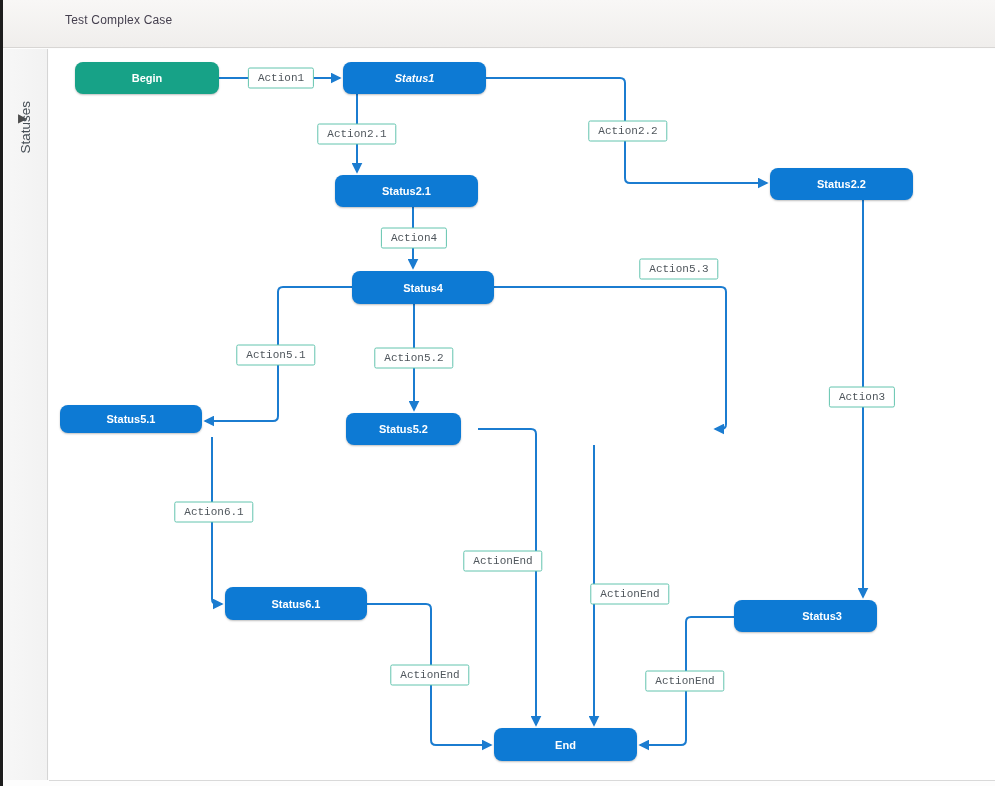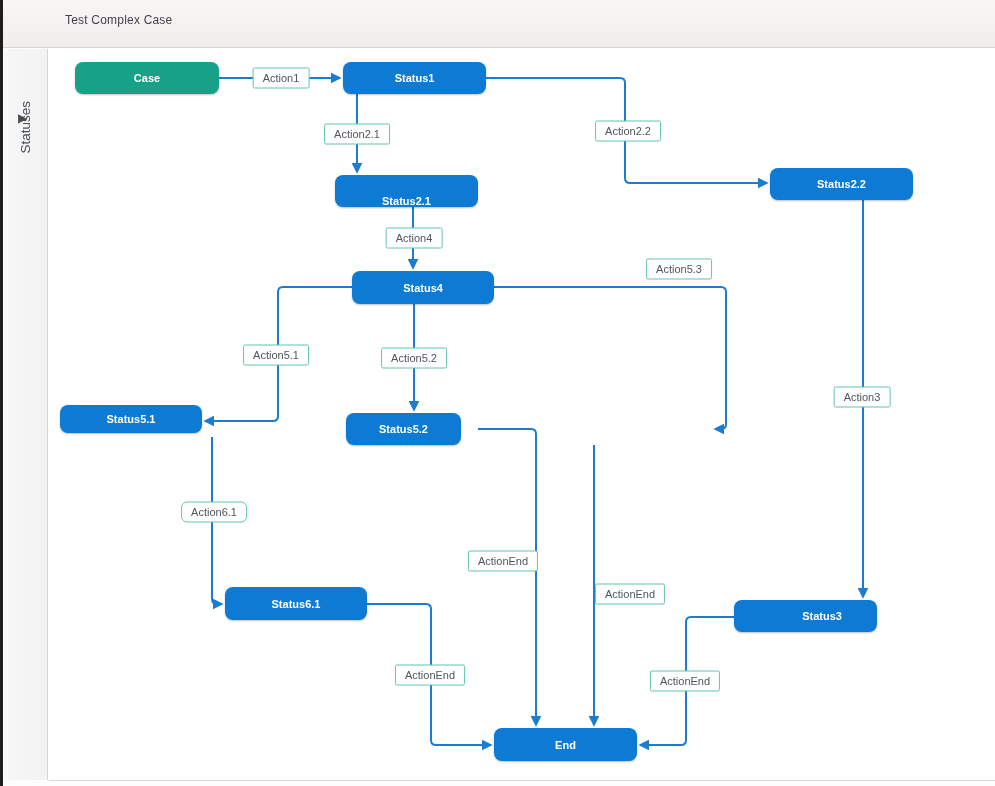--- a/index.html
+++ b/index.html
@@ -41,21 +41,21 @@
 
   .node { position: absolute; border-radius: 8px; display: flex; align-items: center;
     justify-content: center; color: #ffffff; font-size: 11px; font-weight: bold;
     cursor: pointer; box-shadow: 0 1px 2px rgba(0,0,0,0.25); }
   .node.state { background: var(--node-blue, #0d7ad4); }
   .node.initial { background: var(--node-green, #17a287); }
 
   .edge-label { position: absolute; transform: translate(-50%, -50%);
     background: #ffffff; border: 1px solid var(--label-border, #63c4ae);
     border-radius: 2px; padding: 3px 9px 4px 9px; font-size: 11px;
-    color: #4f565c; white-space: nowrap; cursor: pointer; }
+    color: #4f565c; white-space: nowrap; cursor: pointer; font-family: Liberation Mono, monospace; }
 </style>
 </head>
 <body>
 
 <div id="app">
 
   <div id="left-edge"></div>
 
   <div id="header">
     <div class="title">Test Complex Case</div>
@@ -84,26 +84,26 @@
       <path class="edge" marker-end="url(#arrow)" d="M863,200 V597"></path>
       <path class="edge" marker-end="url(#arrow)" d="M212,437 V599 Q212,604 217,604 H222"></path>
       <path class="edge" marker-end="url(#arrow)" d="M367,604 H426 Q431,604 431,609 V740 Q431,745 436,745 H491"></path>
       <path class="edge" marker-end="url(#arrow)" d="M478,429 H531 Q536,429 536,434 V725"></path>
       <path class="edge" marker-end="url(#arrow)" d="M594,445 V725"></path>
       <path class="edge" marker-end="url(#arrow)" d="M734,617 H691 Q686,617 686,622 V740 Q686,745 681,745 H640"></path>
     </svg>
 
     <div id="node-layer" class="layer">
         <div class="node initial" style="left: 75px; top: 62px; width: 144px; height: 32px;">
-          <span>Case</span>
+          <span>Begin</span>
         </div>
-        <div class="node state" style="left: 343px; top: 62px; width: 143px; height: 32px;">
+        <div class="node state" style="left: 343px; top: 62px; width: 143px; height: 32px; font-style: italic;">
           <span>Status1</span>
         </div>
-        <div class="node state" style="left: 335px; top: 175px; width: 143px; height: 32px; align-items: flex-end;">
+        <div class="node state" style="left: 335px; top: 175px; width: 143px; height: 32px;">
           <span>Status2.1</span>
         </div>
         <div class="node state" style="left: 770px; top: 168px; width: 143px; height: 32px;">
           <span>Status2.2</span>
         </div>
         <div class="node state" style="left: 352px; top: 271px; width: 142px; height: 33px;">
           <span>Status4</span>
         </div>
         <div class="node state" style="left: 60px; top: 405px; width: 142px; height: 28px;">
           <span>Status5.1</span>
@@ -121,21 +121,21 @@
           <span>End</span>
         </div>
         <div class="edge-label" style="left: 281px; top: 78px;">Action1</div>
         <div class="edge-label" style="left: 357px; top: 134px;">Action2.1</div>
         <div class="edge-label" style="left: 628px; top: 131px;">Action2.2</div>
         <div class="edge-label" style="left: 414px; top: 238px;">Action4</div>
         <div class="edge-label" style="left: 679px; top: 269px;">Action5.3</div>
         <div class="edge-label" style="left: 276px; top: 355px;">Action5.1</div>
         <div class="edge-label" style="left: 414px; top: 358px;">Action5.2</div>
         <div class="edge-label" style="left: 862px; top: 397px;">Action3</div>
-        <div class="edge-label" style="left: 214px; top: 512px; border-radius: 6px;">Action6.1</div>
+        <div class="edge-label" style="left: 214px; top: 512px;">Action6.1</div>
         <div class="edge-label" style="left: 503px; top: 561px;">ActionEnd</div>
         <div class="edge-label" style="left: 630px; top: 594px;">ActionEnd</div>
         <div class="edge-label" style="left: 430px; top: 675px;">ActionEnd</div>
         <div class="edge-label" style="left: 685px; top: 681px;">ActionEnd</div>
       </div>
 
   </div>
 </div>
 
 </body></html>

